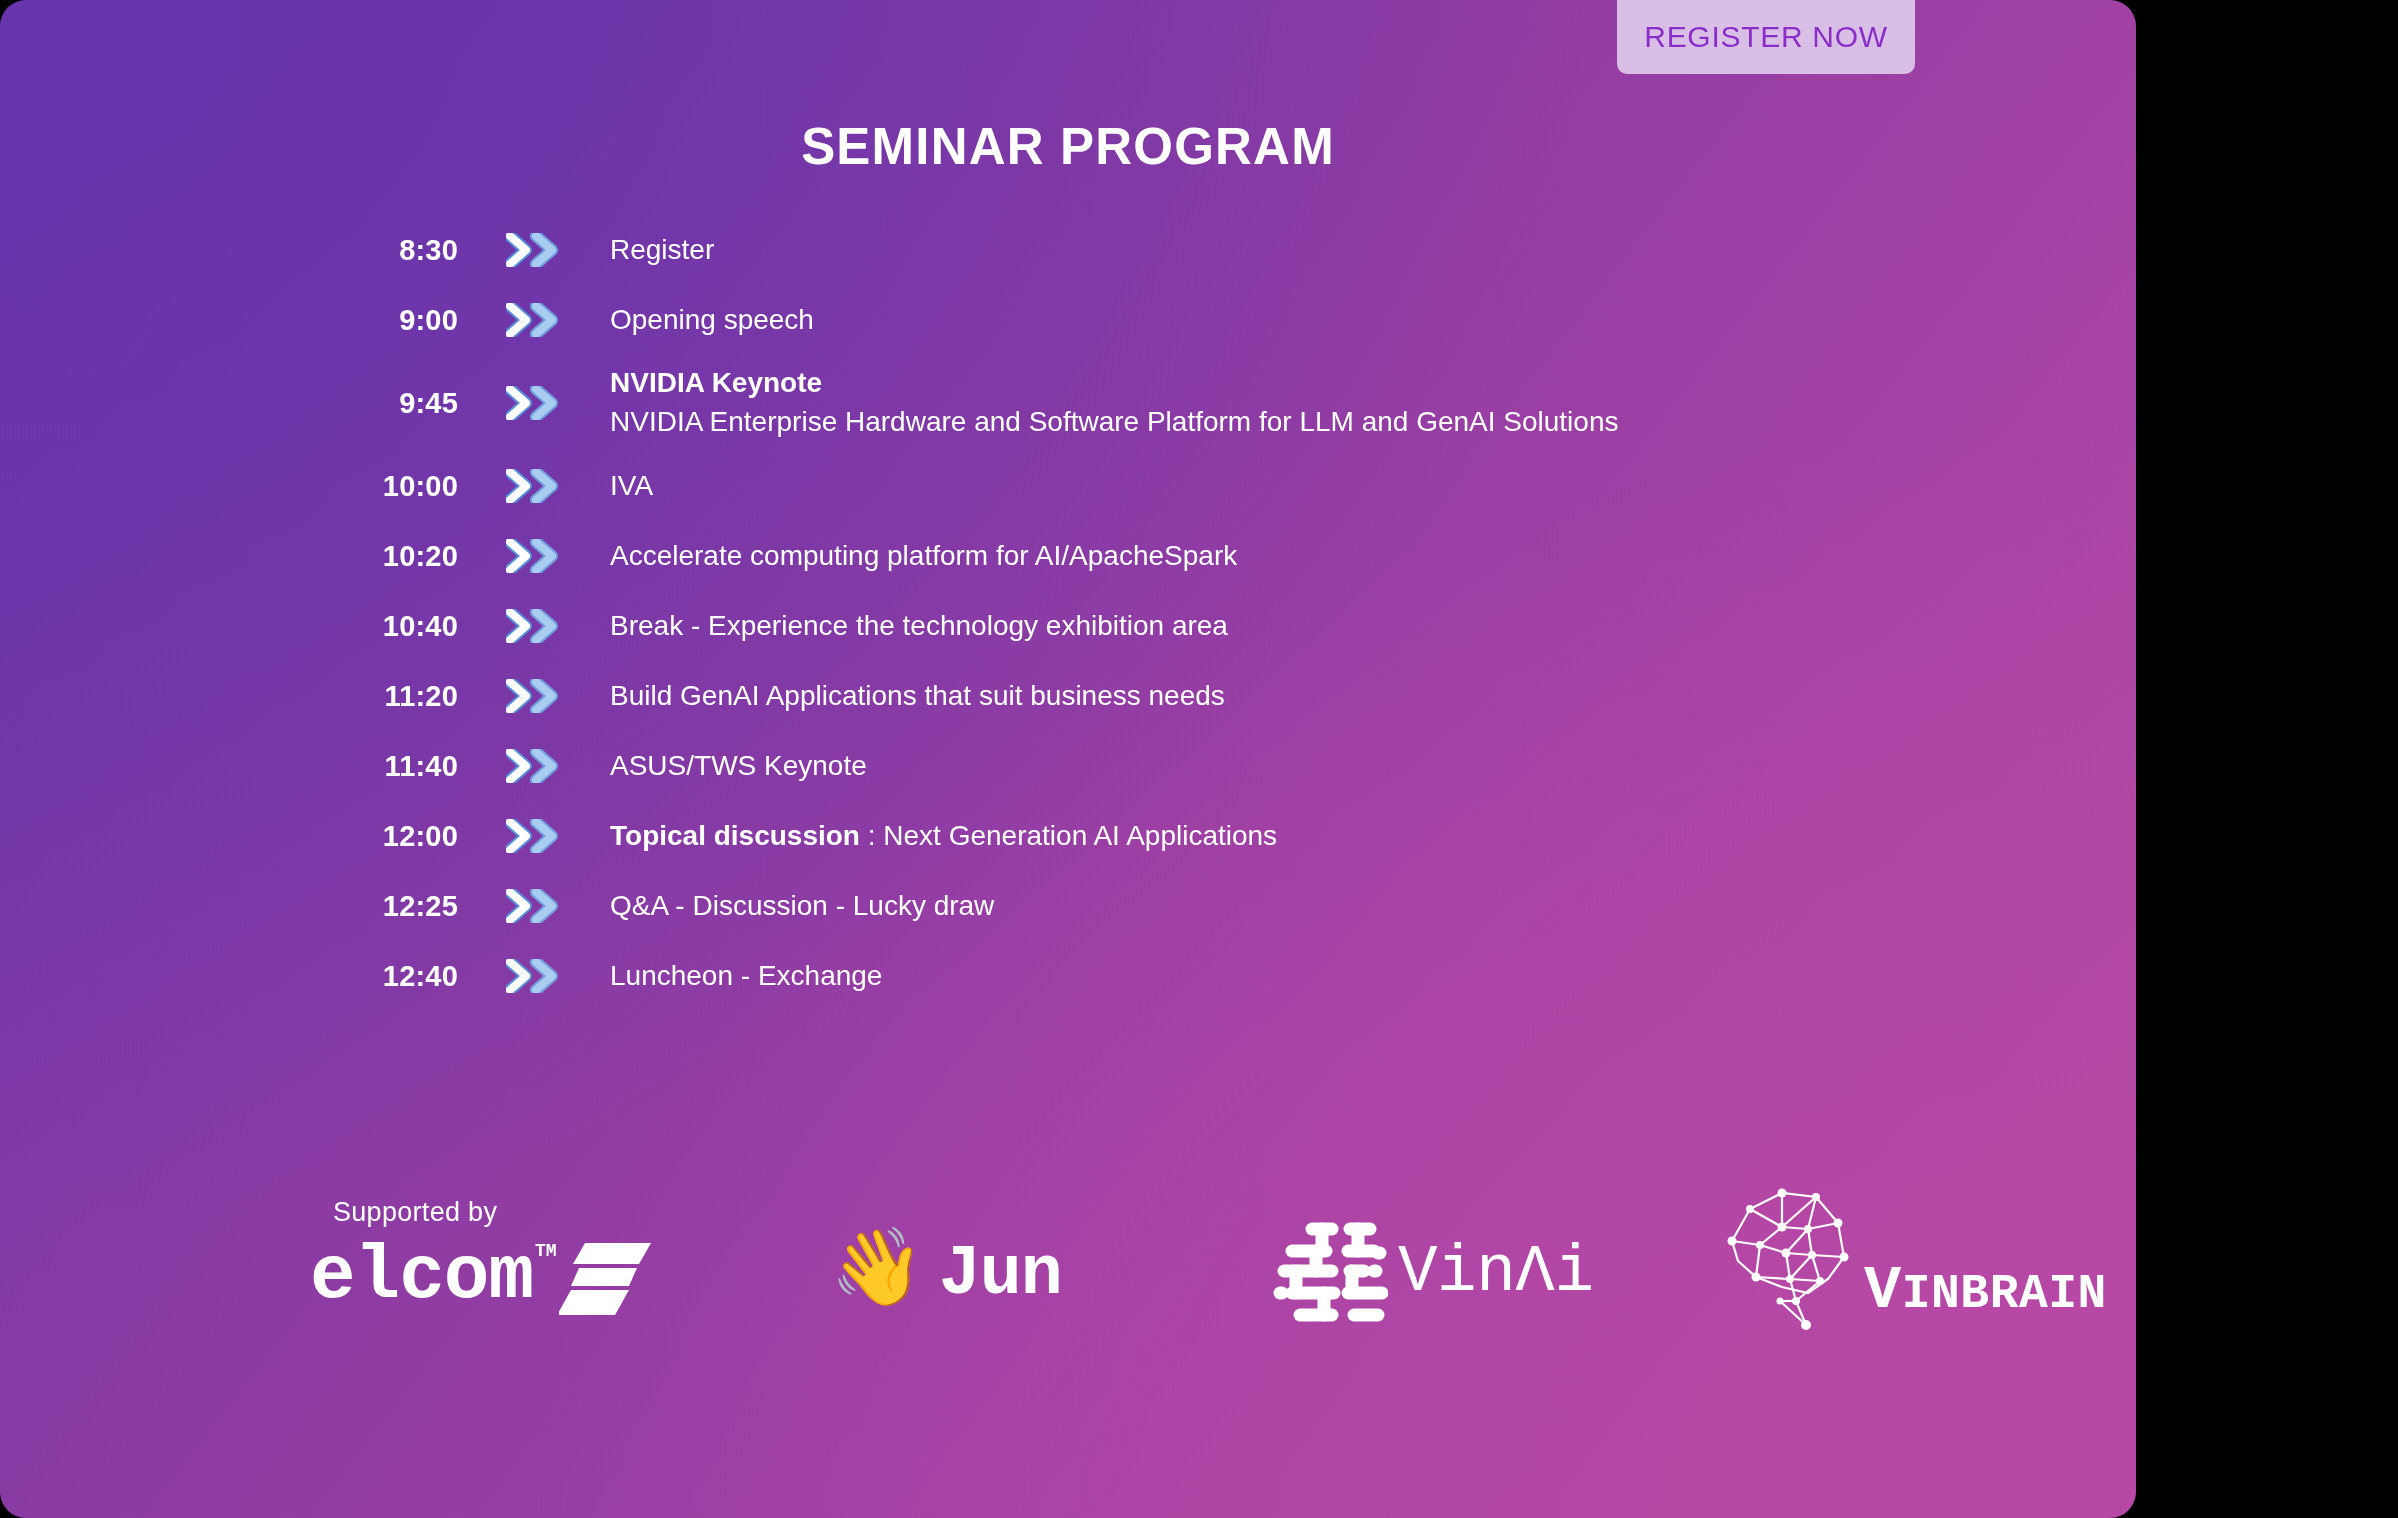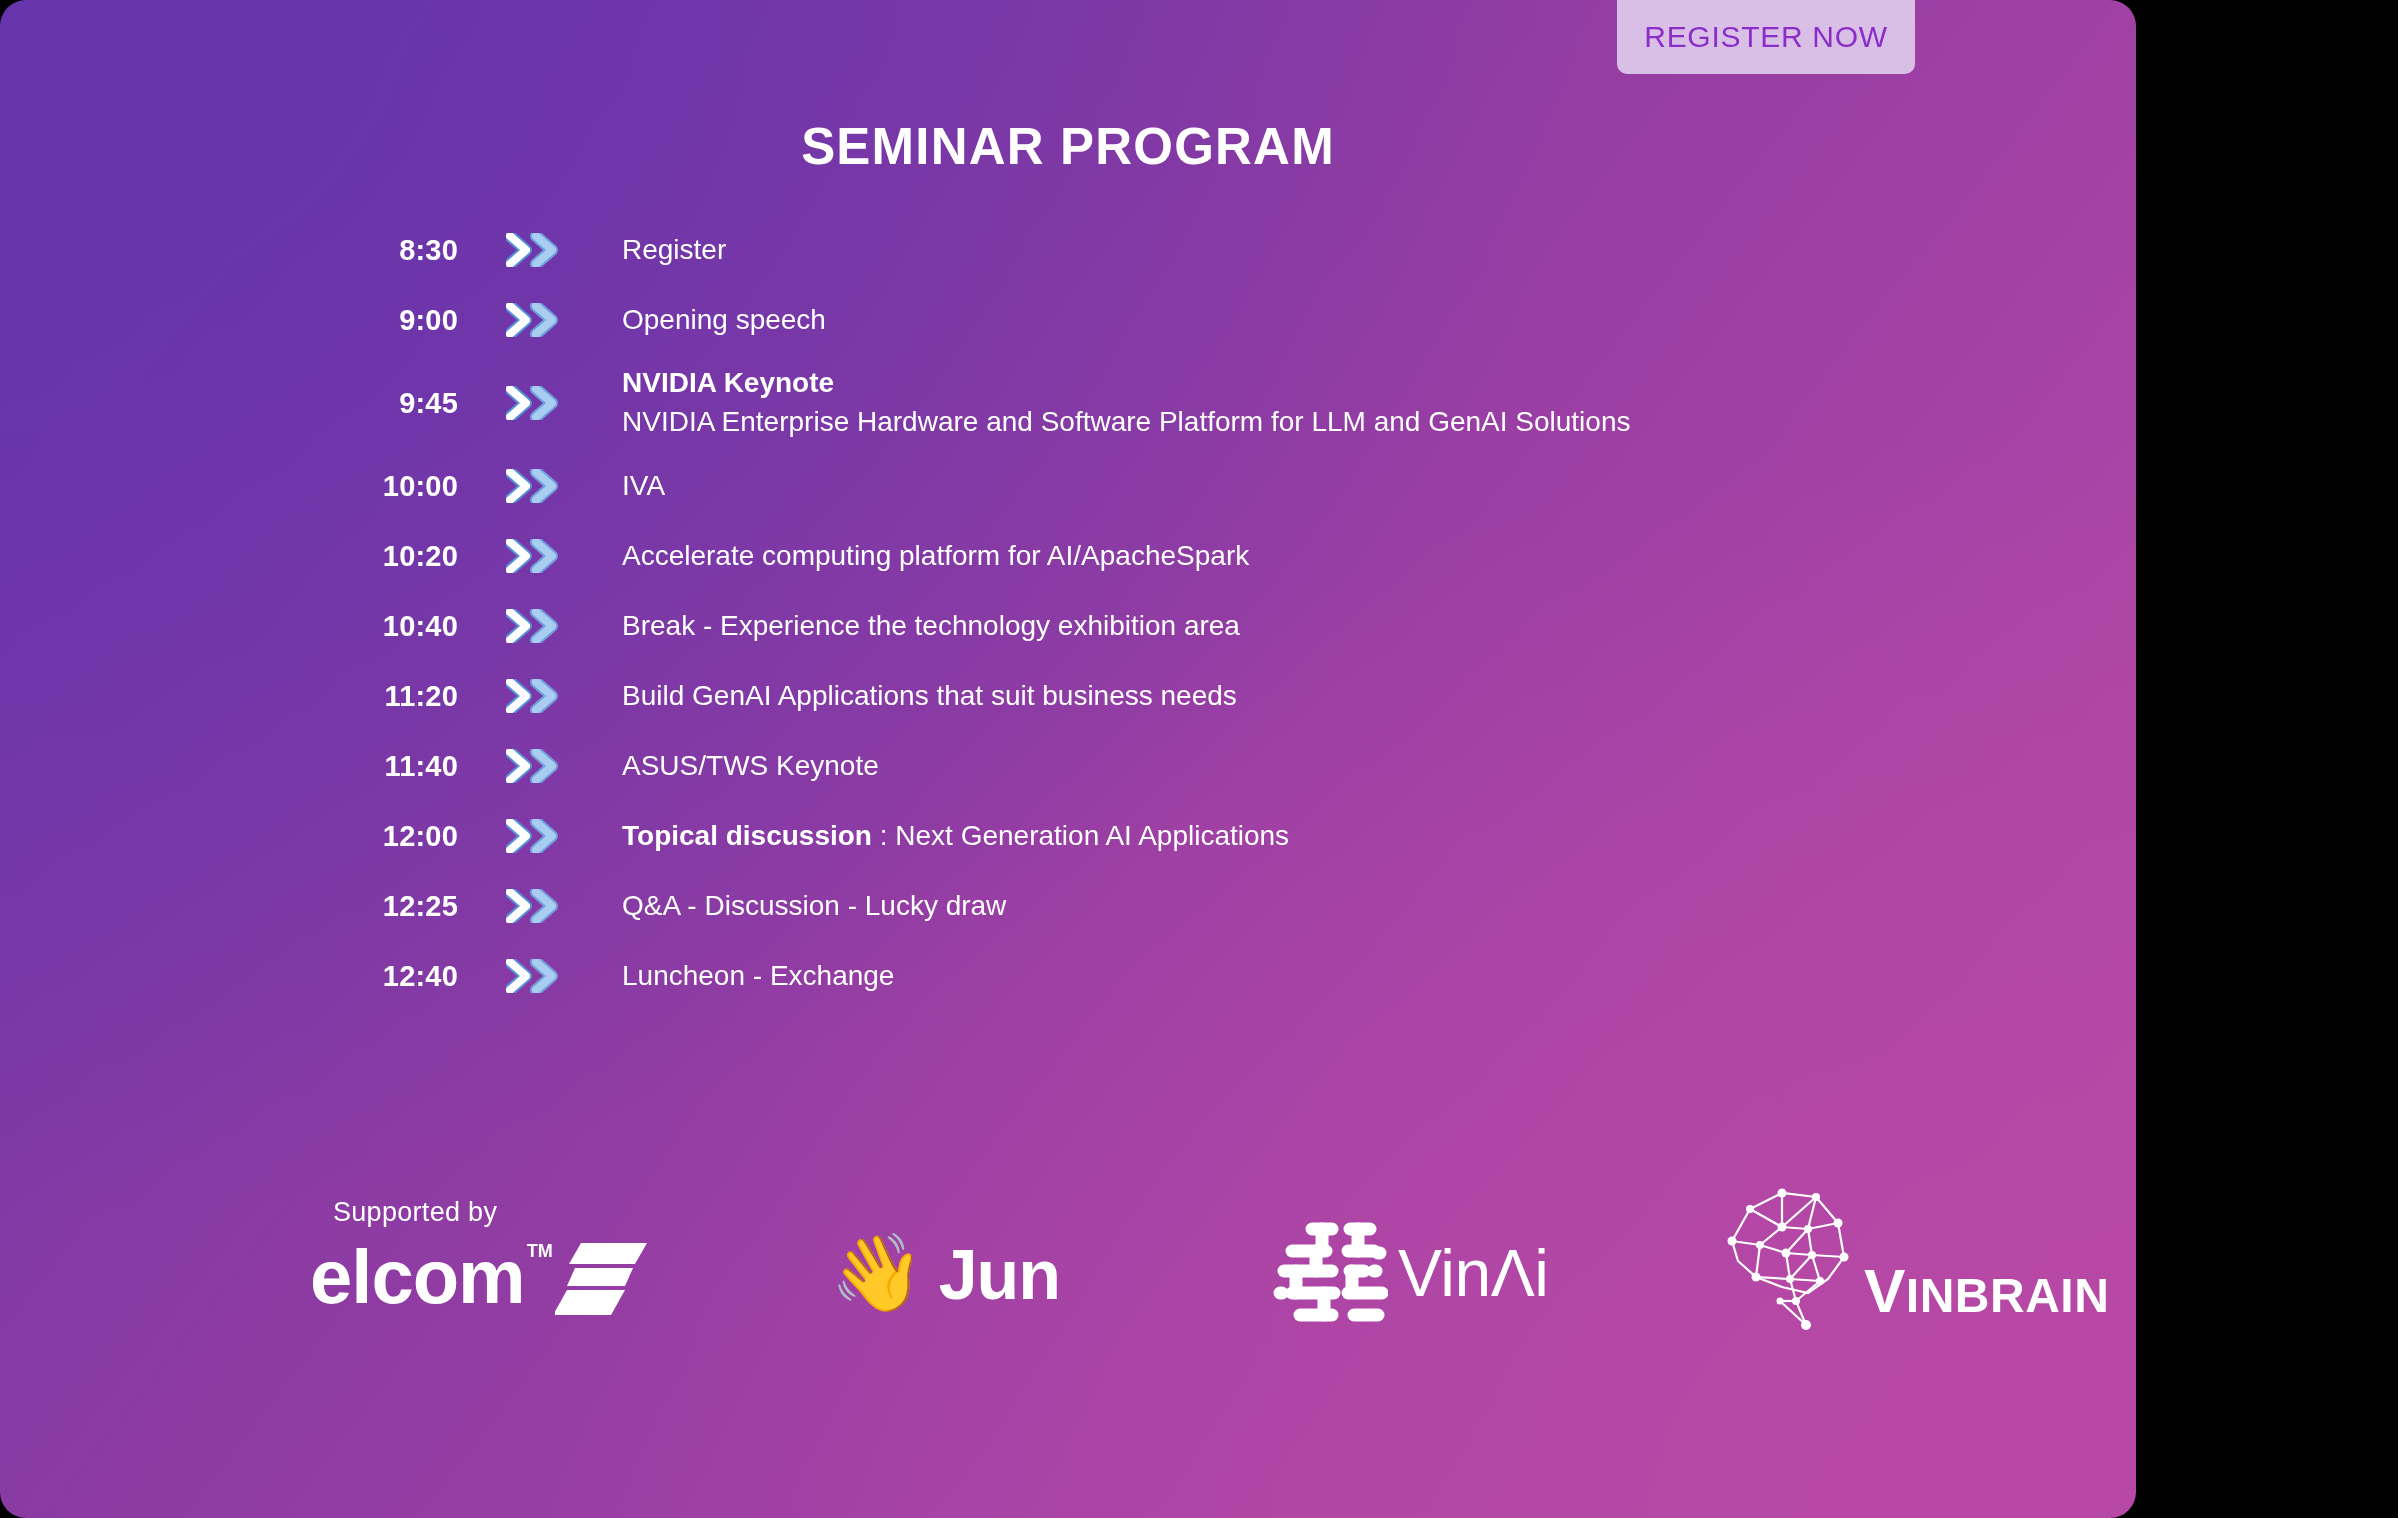--- a/index.html
+++ b/index.html
@@ -87,21 +87,21 @@
   .agenda-arrow {
     flex: 0 0 64px;
     width: 64px;
     display: flex;
     justify-content: center;
     align-items: center;
     margin-left: 20px;
   }
   .agenda-arrow svg { display: block; }
   .agenda-body {
-    margin-left: 32px;
+    margin-left: 20px;
     color: #ffffff;
     font-size: 28px;
     line-height: 1.38;
     font-weight: 400;
   }
   .agenda-body .lead {
     font-weight: 700;
   }
   .agenda-body .title-line {
     font-weight: 700;
@@ -123,20 +123,21 @@
     font-weight: 400;
     letter-spacing: 0.3px;
     margin-top: 23px;
   }
   #logo-strip {
     position: absolute;
     left: 310px;
     top: 1208px;
     width: 1800px;
     height: 140px;
+    font-family: Liberation Mono, monospace;
   }
   .logo-slot {
     position: absolute;
     display: flex;
     align-items: center;
     height: 130px;
   }
   .logo-text {
     color: #ffffff;
     font-weight: 700;

